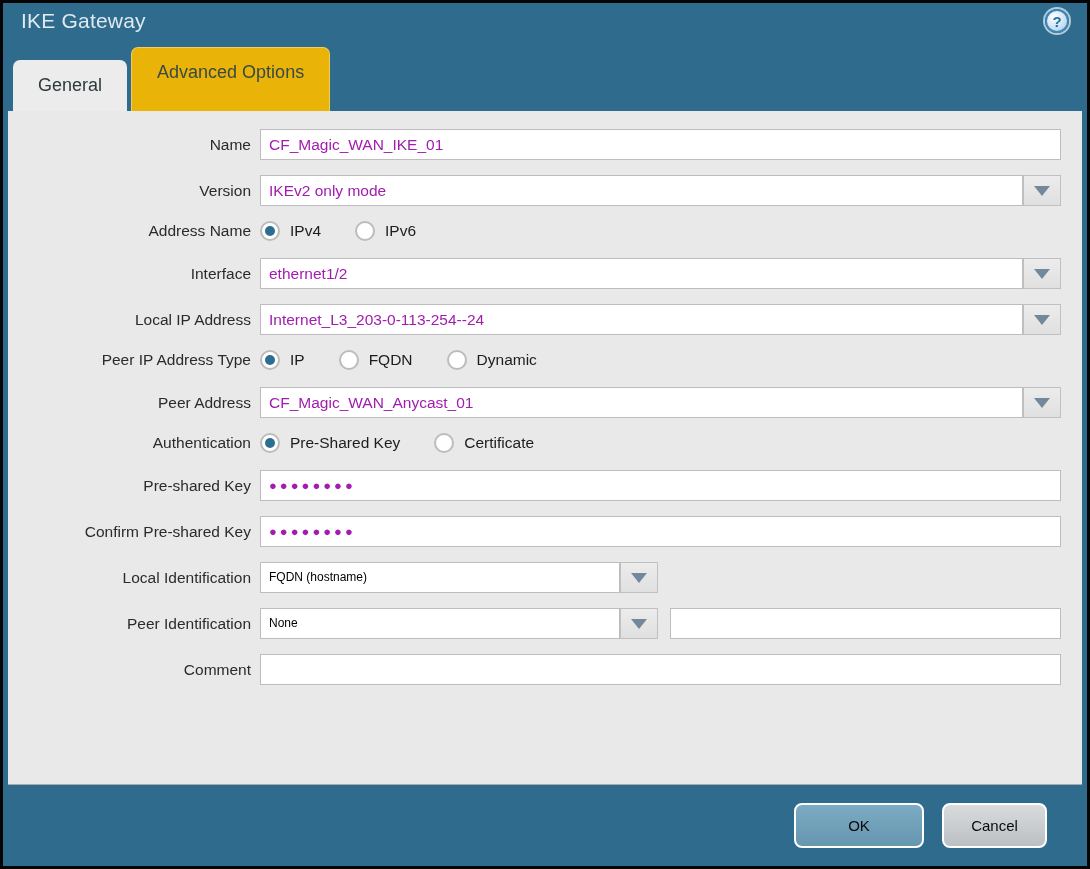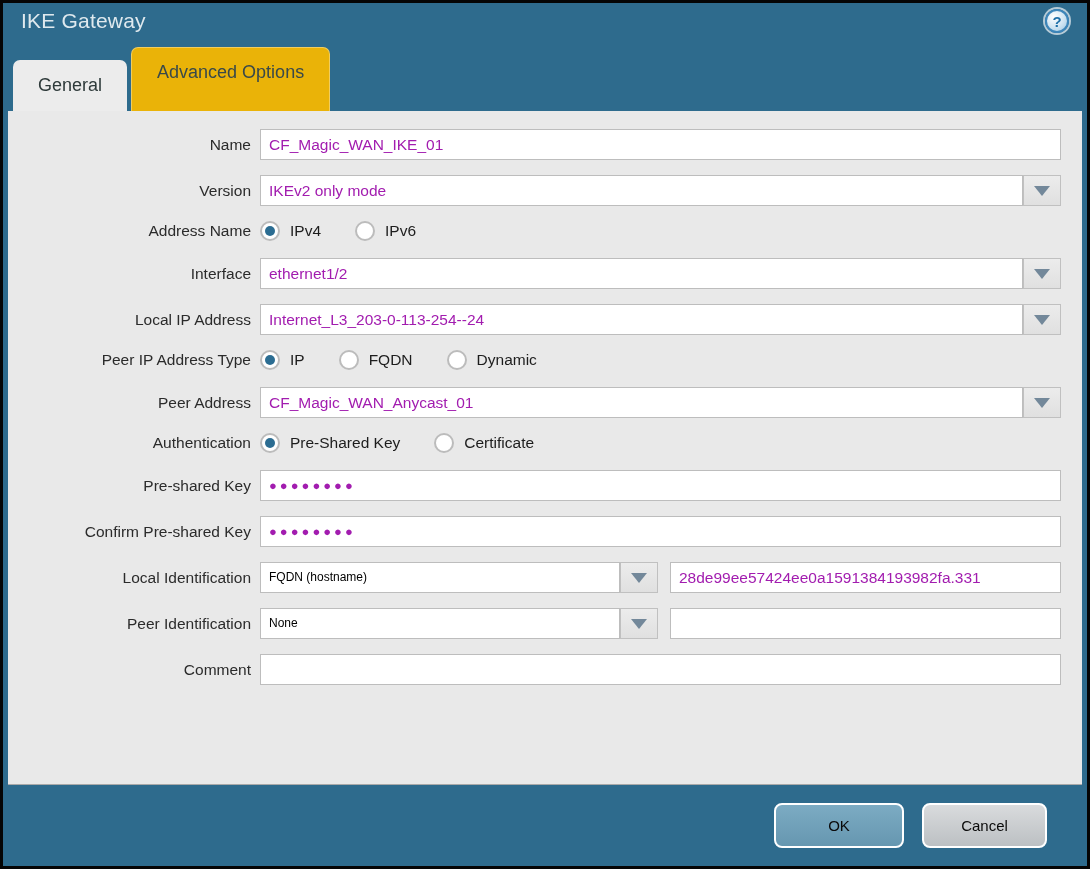--- a/index.html
+++ b/index.html
@@ -130,21 +130,21 @@
     gap: 18px; padding-right: 40px;
   }
   .btn {
     height: 45px; border-radius: 8px;
     border: 2px solid #fff;
     font-family: "Liberation Sans", sans-serif;
     font-size: 15px; color: #0a0a0a;
     cursor: pointer;
   }
   .btn.ok { width: 130px; background: linear-gradient(#7cabc3, #6697b0); }
-  .btn.cancel { width: 125px; background: linear-gradient(#d9dbdd, #bcc0c3); text-align: center; }
+  .btn.cancel { width: 105px; background: linear-gradient(#d9dbdd, #bcc0c3); text-align: center; }
 </style>
 </head>
 <body>
 
 <div class="dialog">
 
   <div class="titlebar">
     <span class="title">IKE Gateway</span>
     <span class="help">?</span>
   </div>
@@ -266,21 +266,20 @@
     <div class="row">
       <label class="lbl">Local Identification</label>
       <div class="field">
         <span class="select">
           <span class="select-value">FQDN (hostname)</span>
           <span class="dd-btn">
               <span class="tri"></span>
             </span>
         </span>
         <span class="split-gap"></span>
-        <input class="txt" value="28de99ee57424ee0a1591384193982fa.331" style="">
       </div>
     </div>
 
     <div class="row">
       <label class="lbl">Peer Identification</label>
       <div class="field">
         <span class="select">
           <span class="select-value">None</span>
           <span class="dd-btn">
               <span class="tri"></span>

